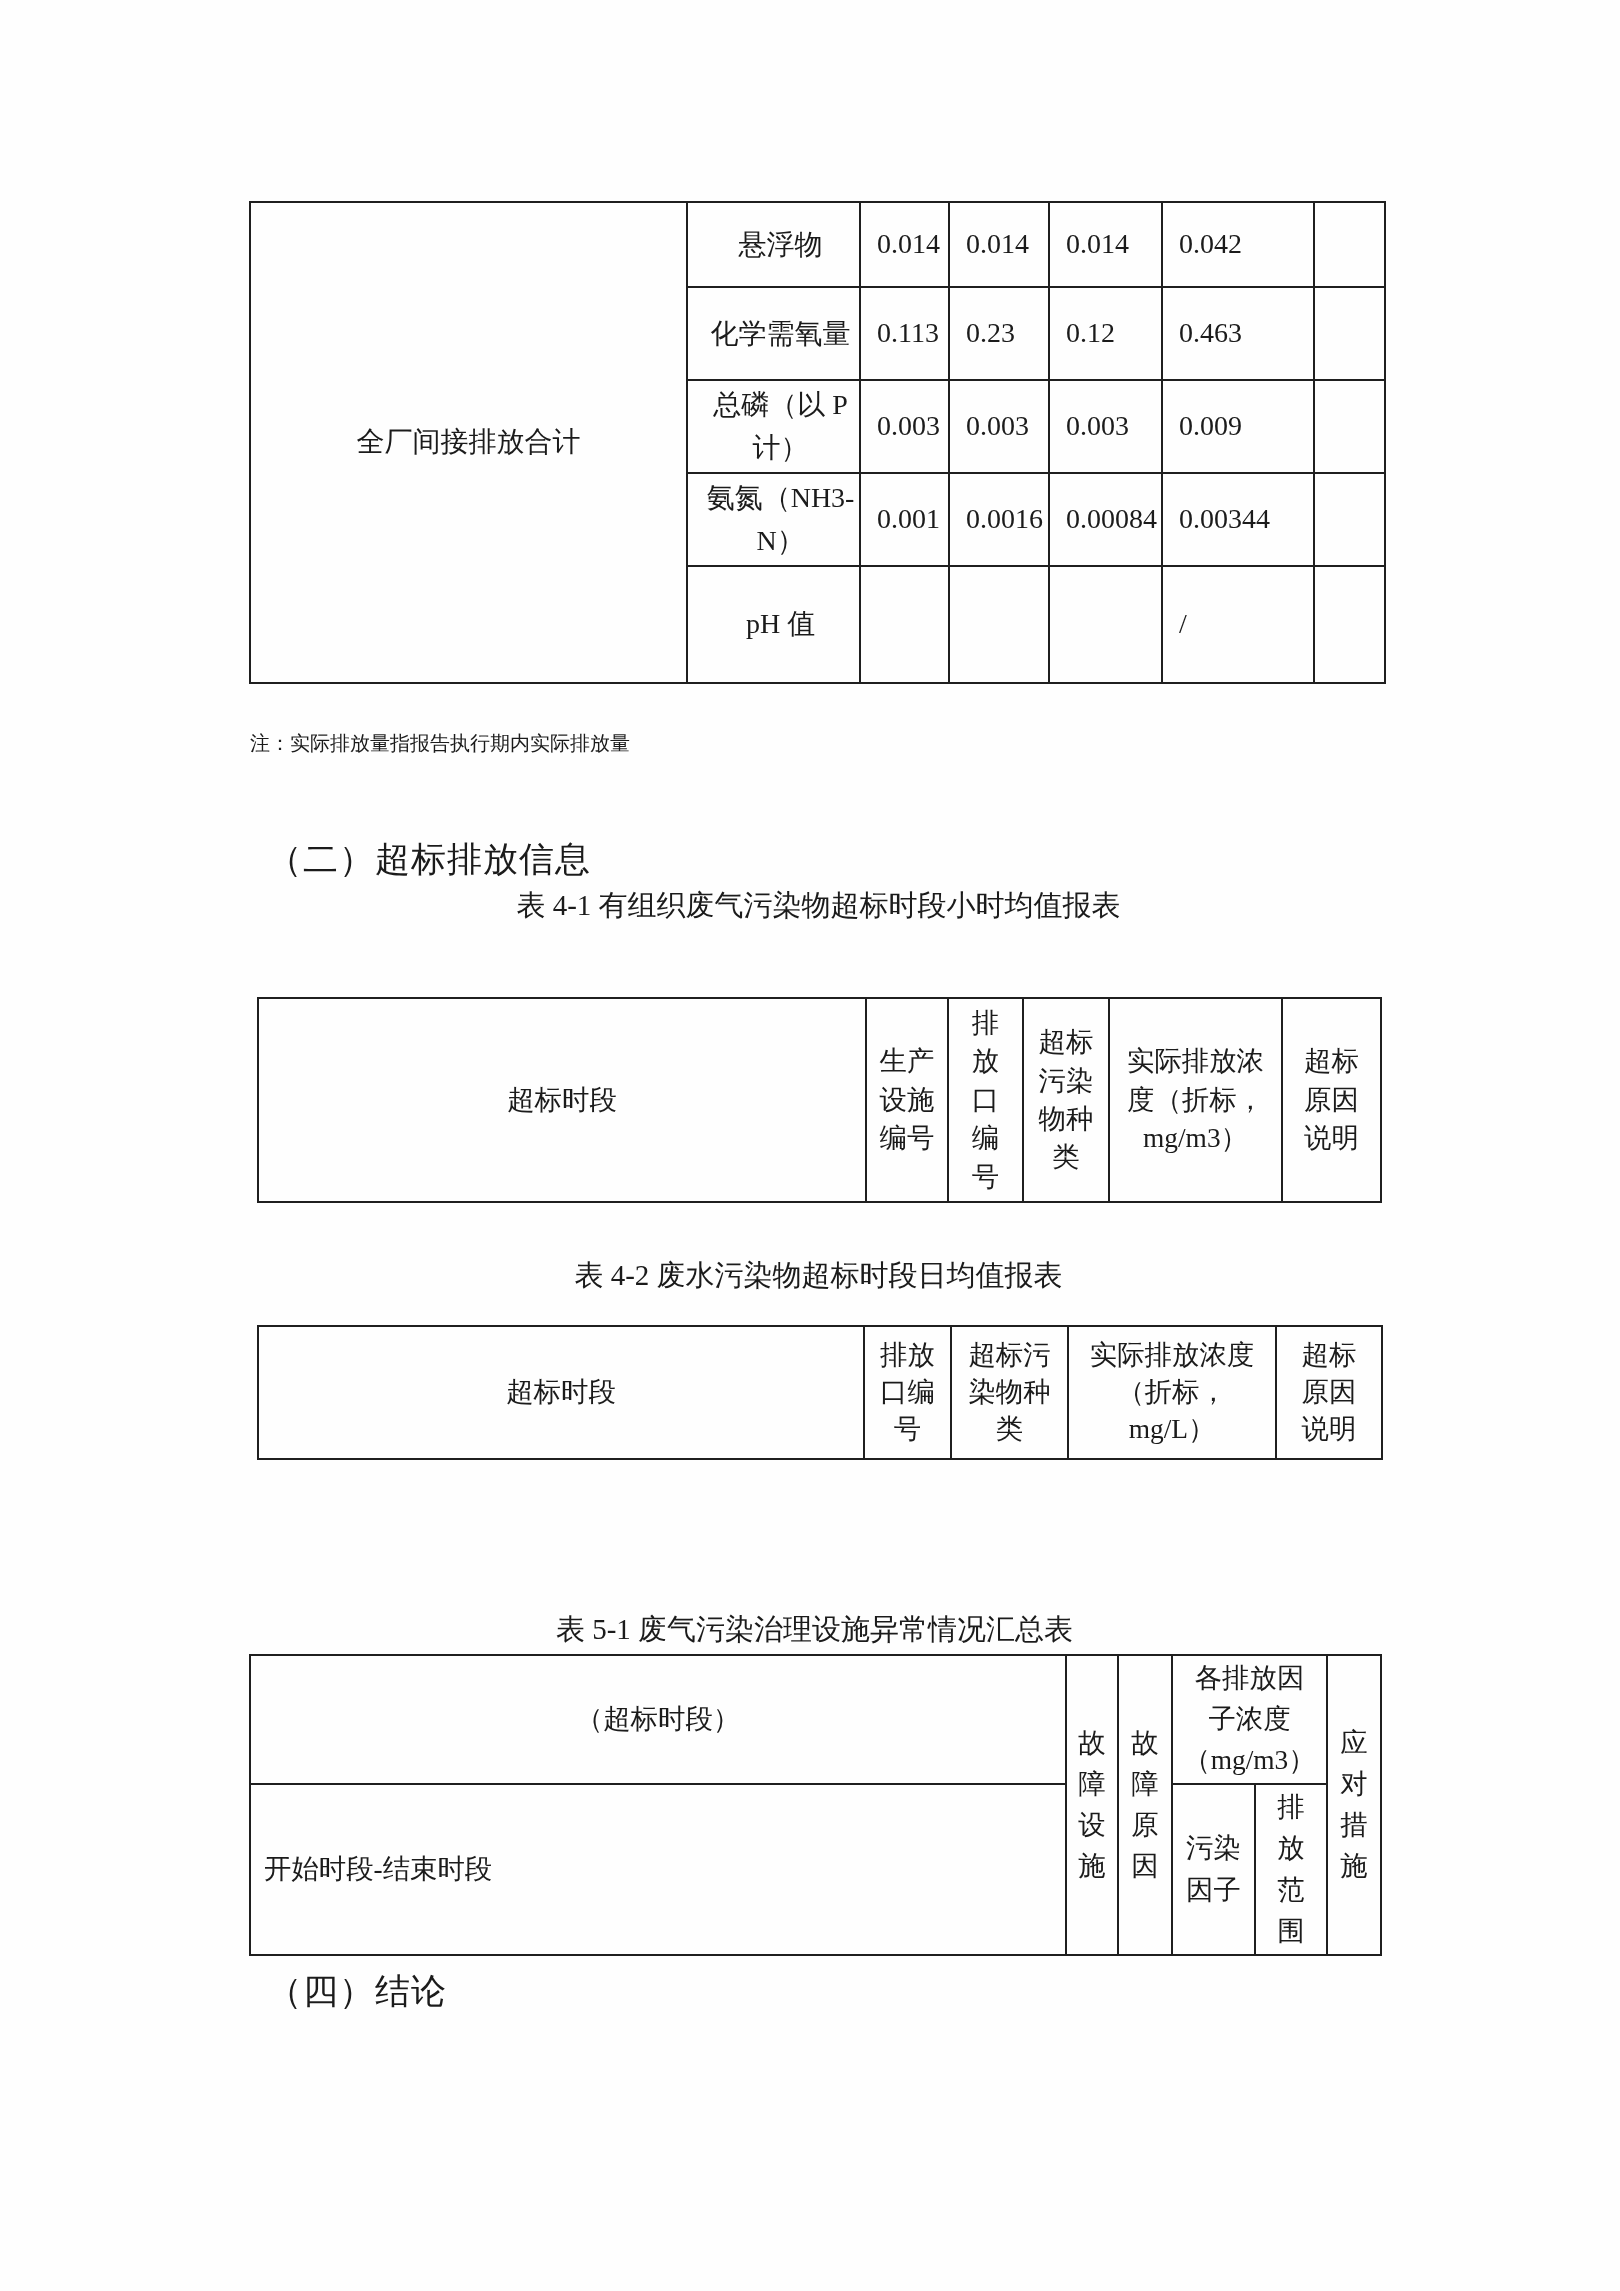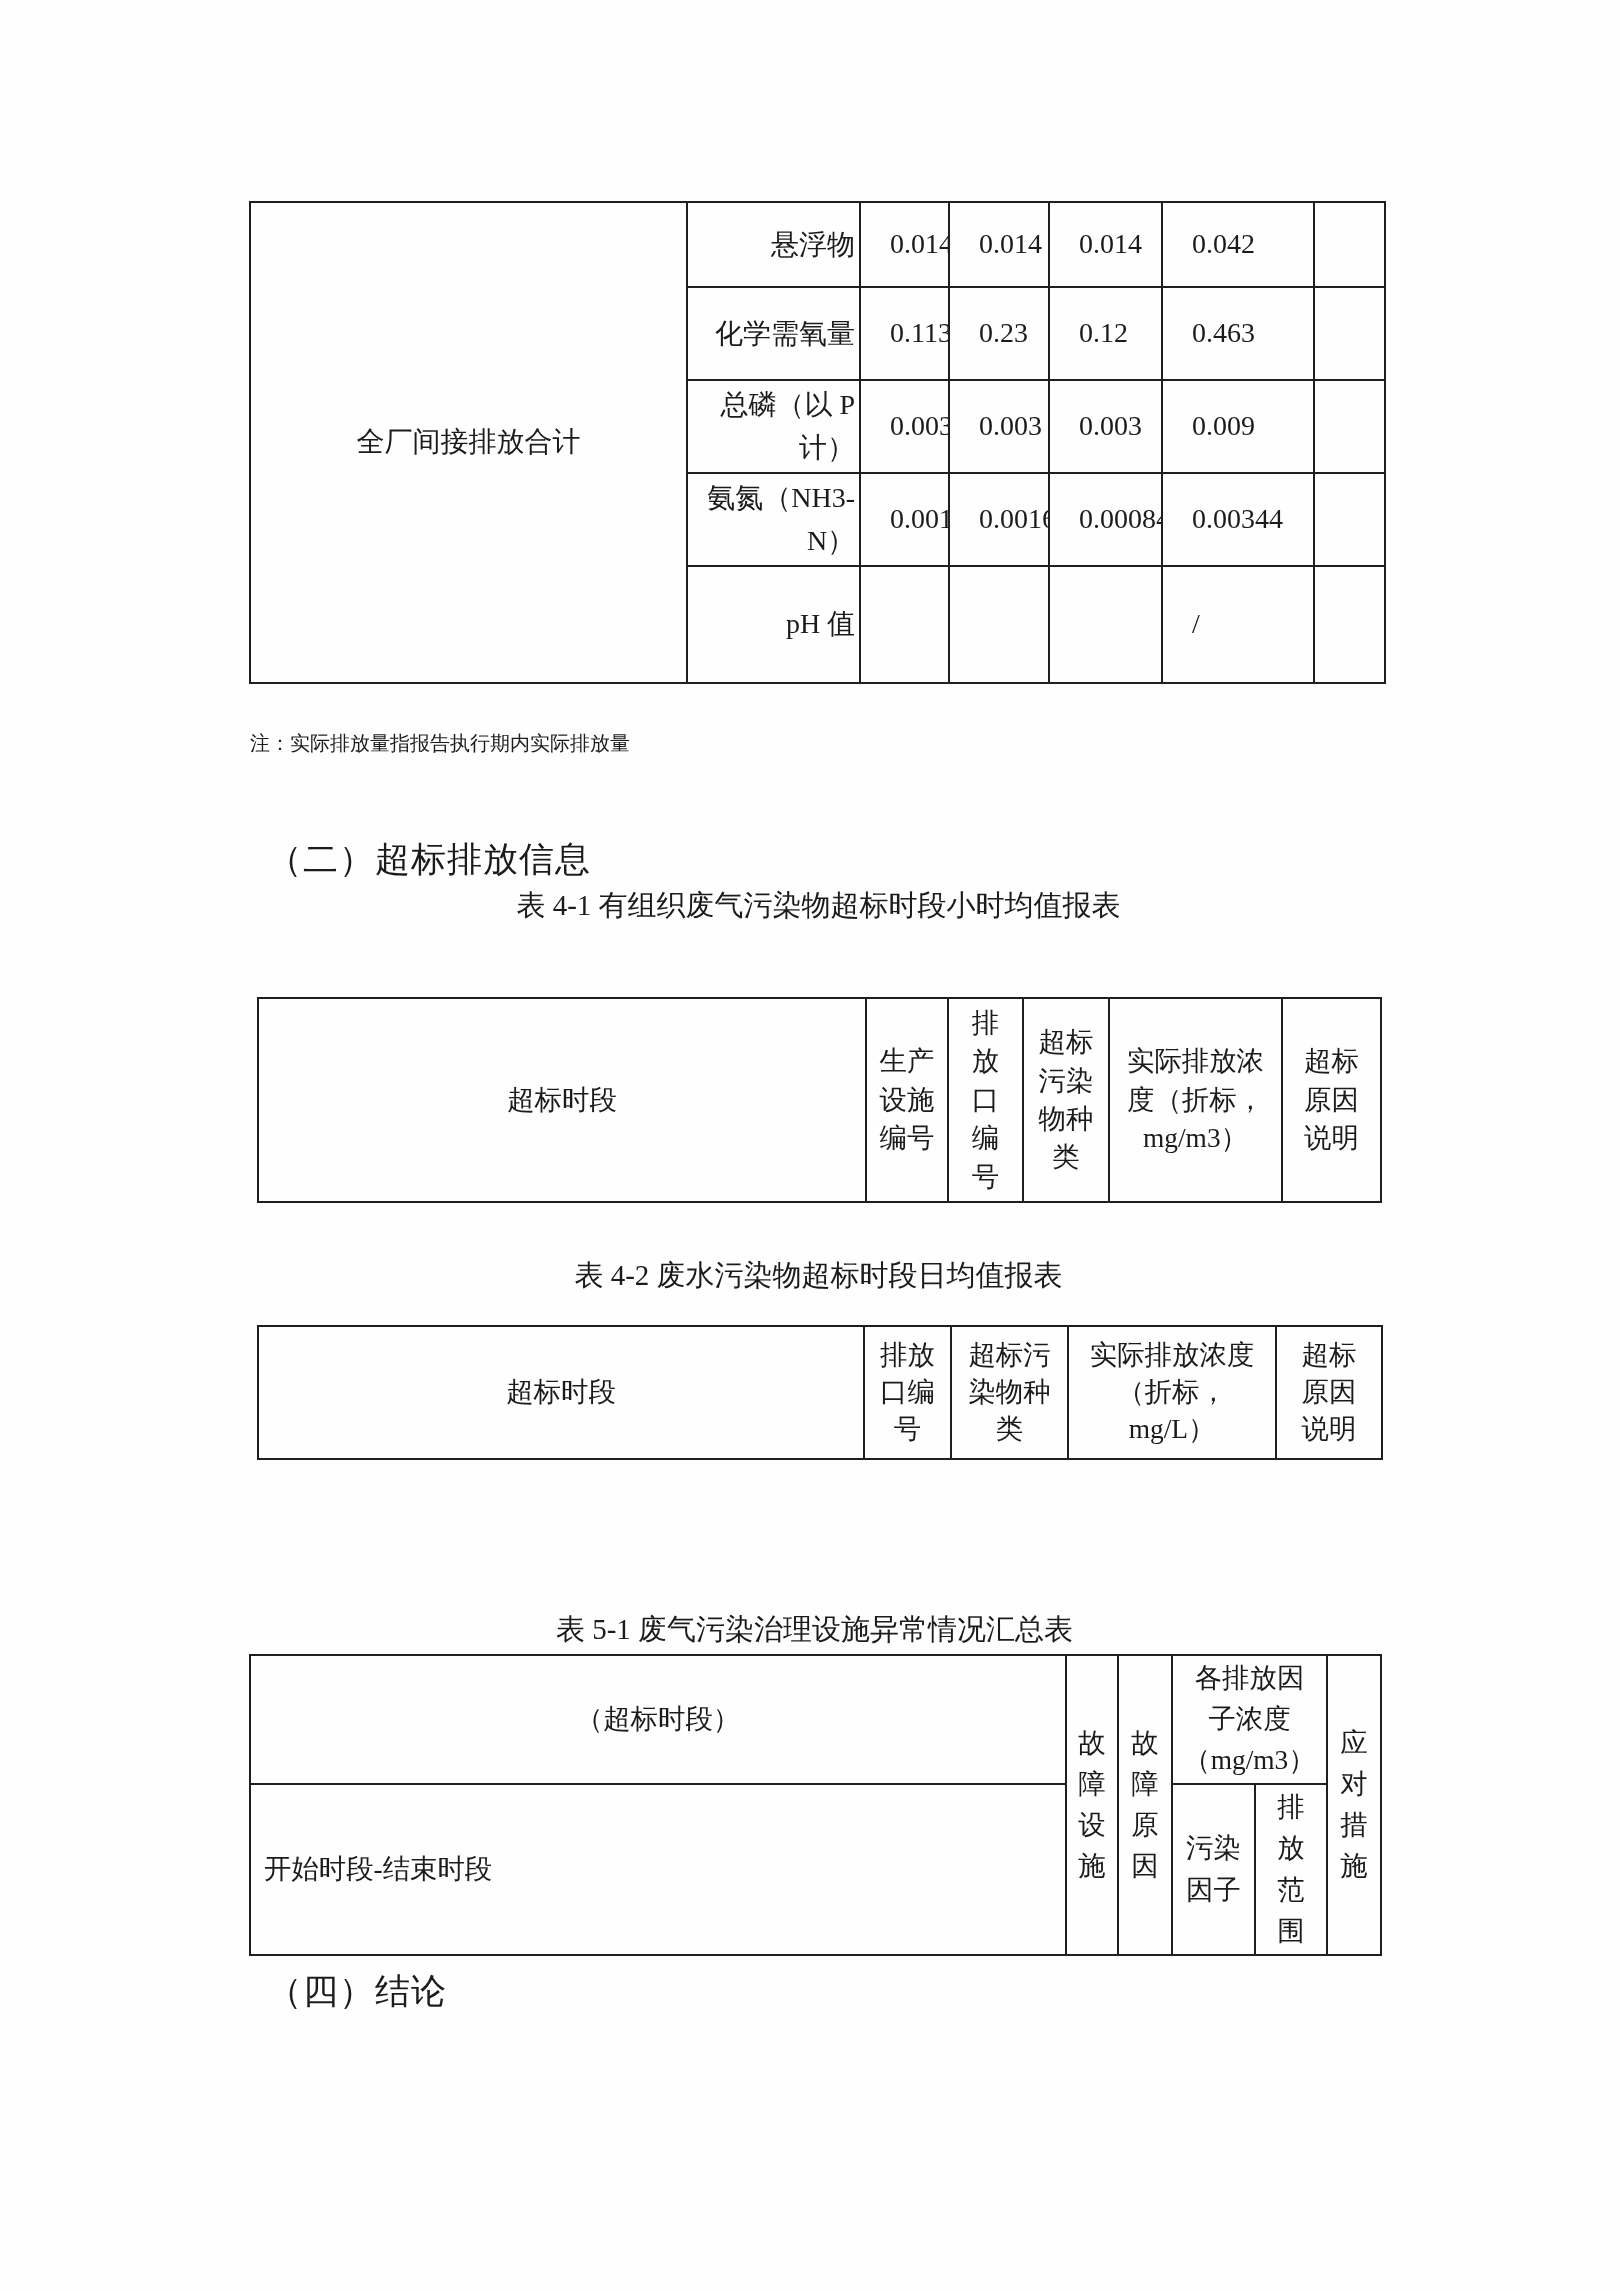--- a/index.html
+++ b/index.html
@@ -20,22 +20,22 @@
     text-align:center;
     white-space:pre-line;
     padding:2px 3.9px;
     overflow:hidden;
   }
   
   .t1{left:249px;top:201px;width:1135px;height:476px;border:2.9px solid #1f1f1f;}
   .t1 td{font-size:28px;}
   .t1 .r1{height:85px;} .t1 .r2{height:93px;} .t1 .r3{height:89px;}
   .t1 .r4{height:92px;} .t1 .r5{height:117px;}
-  .t1 .pollutant{text-align:right;padding-left:18px;line-height:1.55;}
-  .t1 .val{text-align:left;padding-left:29px;}
+  .t1 .pollutant{text-align:center;padding-left:18px;line-height:1.55;}
+  .t1 .val{text-align:left;padding-left:16px;}
   
   .note{position:absolute;left:250px;top:730px;font-size:20px;}
   .h-section{position:absolute;font-size:35px;letter-spacing:1px;}
   .h2{left:267px;top:836px;}
   .h3{left:267px;top:1465px;}
   .h4{left:267px;top:1968px;}
   .t-title{position:absolute;font-size:29px;text-align:center;}
   .title41{left:257px;width:1123px;top:886px;}
   .title42{left:257px;width:1123px;top:1256px;}
   .title51{left:249px;width:1131px;top:1582px;margin-top:28px;}

